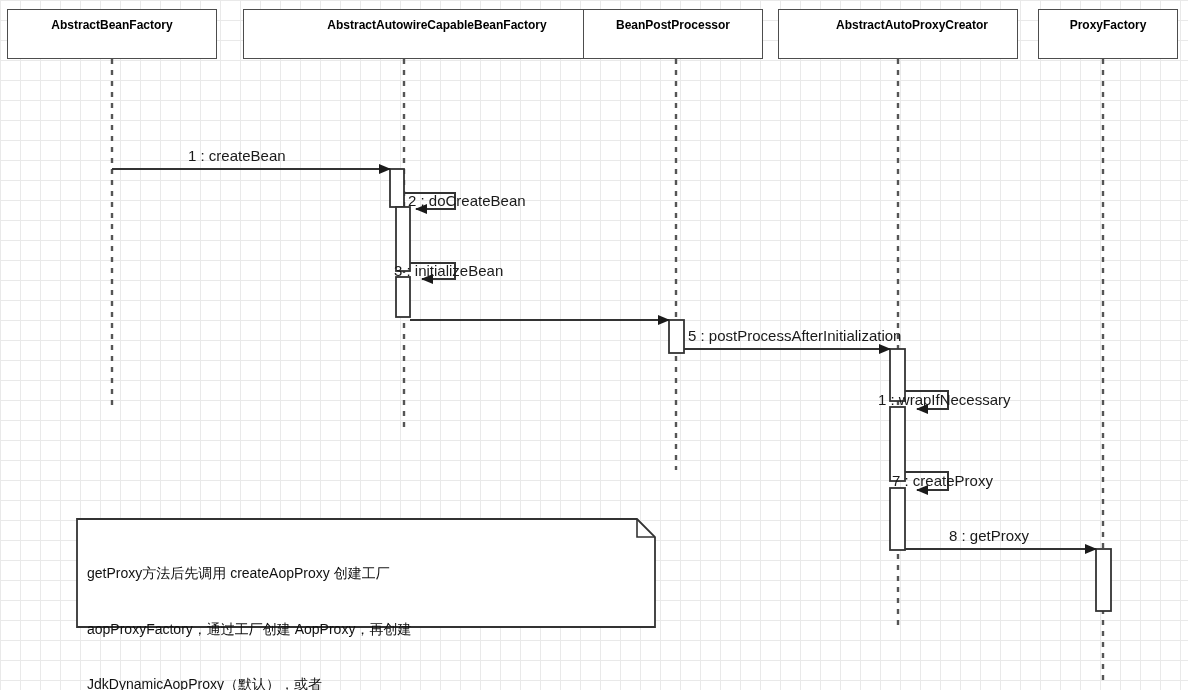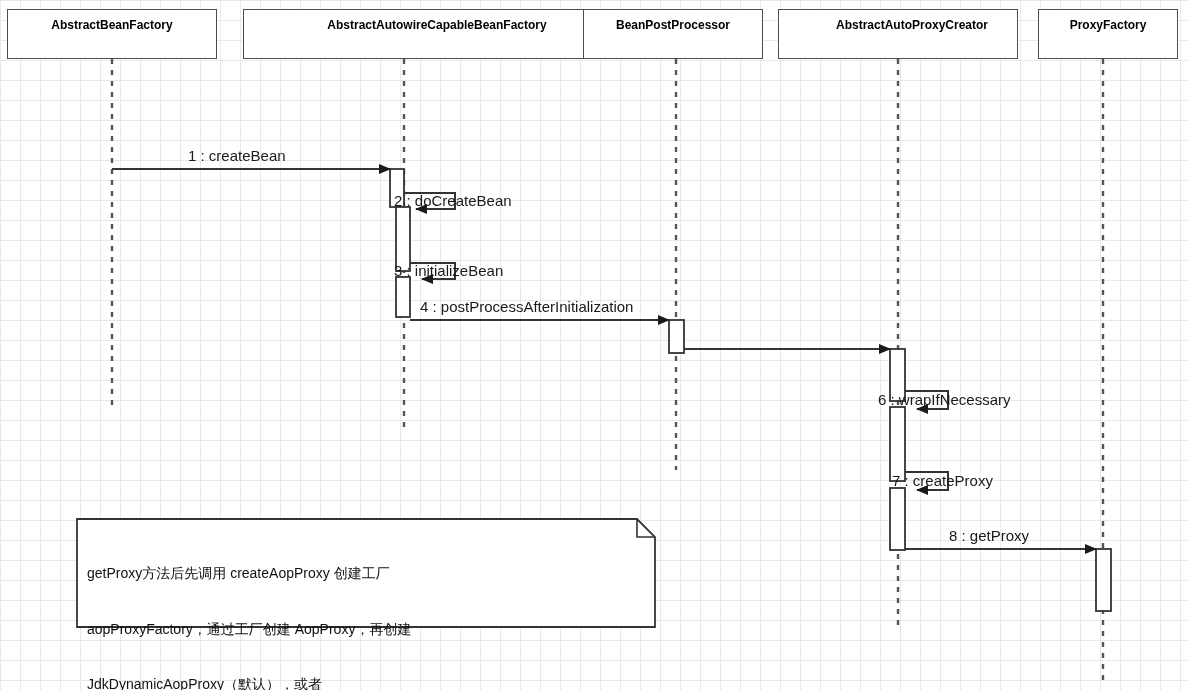--- a/index.html
+++ b/index.html
@@ -123,24 +123,24 @@
     <span class="title">BeanPostProcessor</span>
   </div>
   <div class="lifeline-header" style="left:778px; top:9px; width:240px; height:50px;padding-left:28px;">
     <span class="title">AbstractAutoProxyCreator</span>
   </div>
   <div class="lifeline-header" style="left:1038px; top:9px; width:140px; height:50px;">
     <span class="title">ProxyFactory</span>
   </div>
 
   <div class="msg-label" style="left:188px; top:147px;">1 : createBean</div>
-  <div class="msg-label" style="left:394px; top:192px;">2 : doCreateBean</div>
+  <div class="msg-label" style="left:408px; top:192px;">2 : doCreateBean</div>
   <div class="msg-label" style="left:394px; top:262px;">3 : initializeBean</div>
-  <div class="msg-label" style="left:420px; top:298px;">4 : postProcessAfterInitialization</div>
-  <div class="msg-label" style="left:878px; top:391px;">6 : wrapIfNecessary</div>
+  <div class="msg-label" style="left:688px; top:327px;">5 : postProcessAfterInitialization</div>
+  <div class="msg-label" style="left:878px; top:391px;">1 : wrapIfNecessary</div>
   <div class="msg-label" style="left:892px; top:472px;">7 : createProxy</div>
   <div class="msg-label" style="left:949px; top:527px;">8 : getProxy</div>
 
   <div class="note-box" style="left:77px; top:519px; width:578px; height:124px;">
     <span class="note-line">getProxy方法后先调用 createAopProxy 创建工厂</span>
     <span class="note-line">aopProxyFactory，通过工厂创建 AopProxy，再创建</span>
     <span class="note-line">JdkDynamicAopProxy（默认），或者</span>
     
   </div>
 

